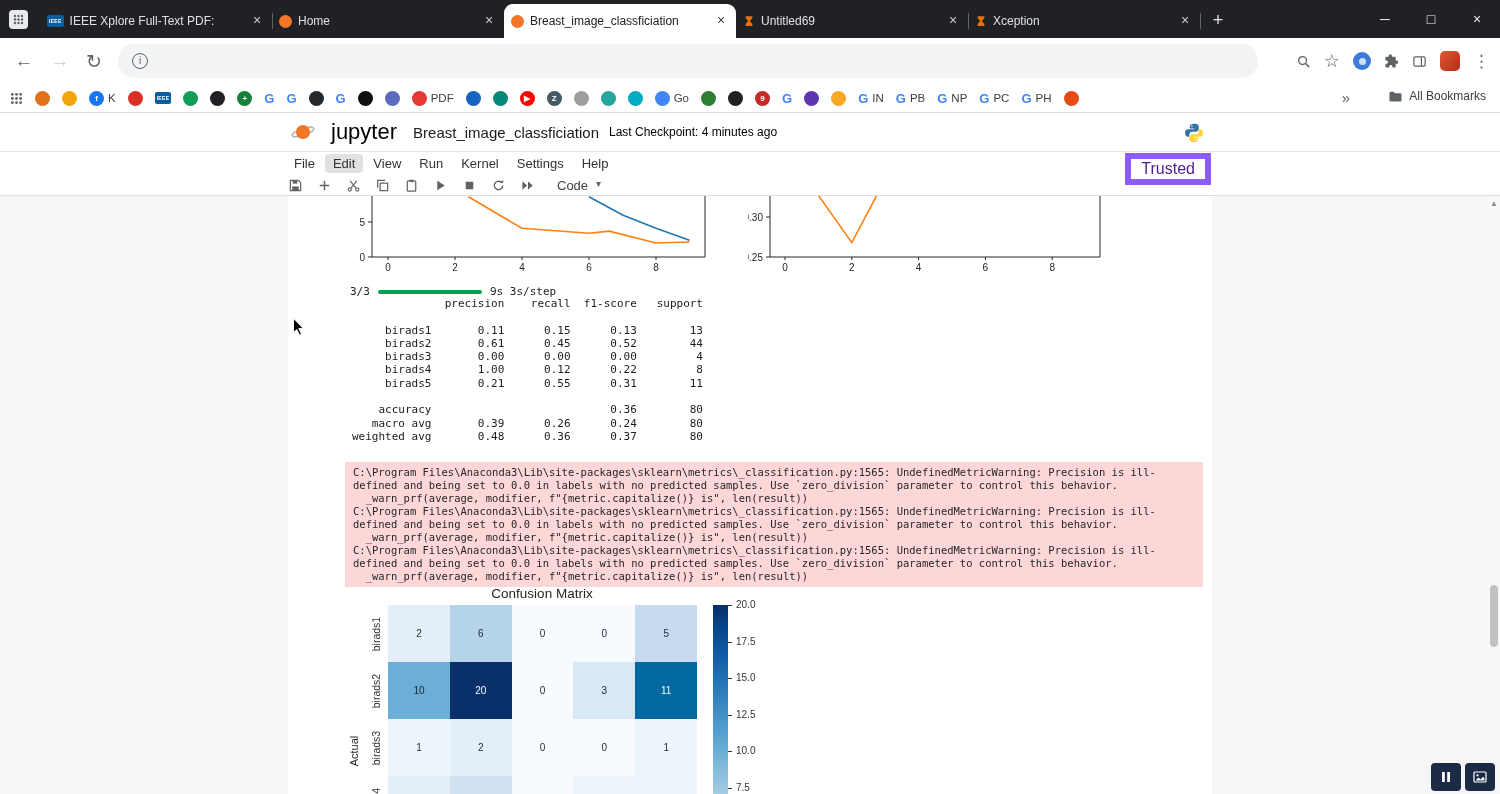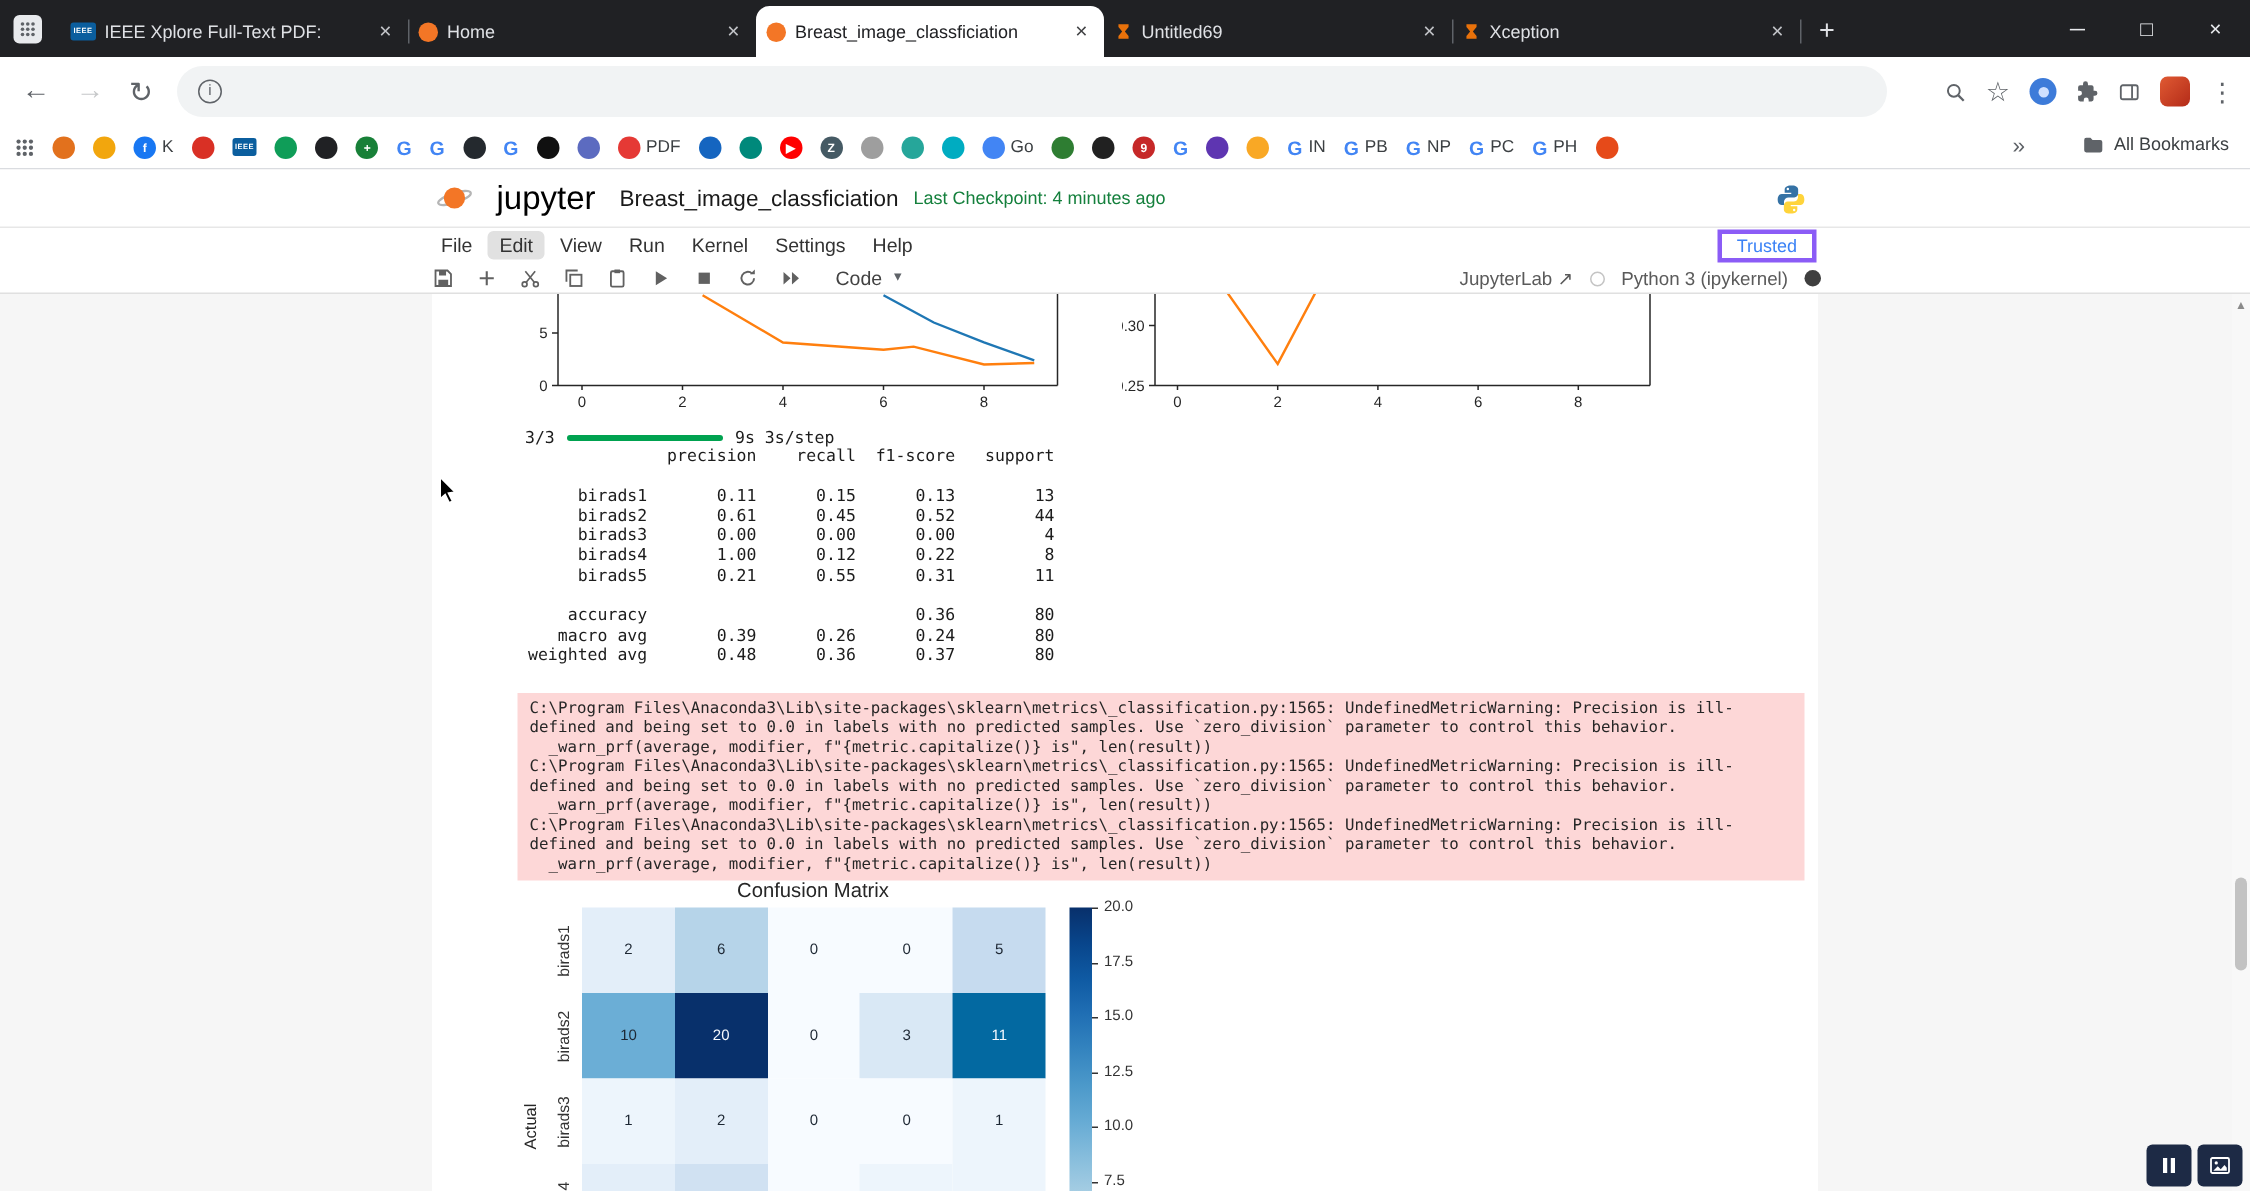--- a/index.html
+++ b/index.html
@@ -42,26 +42,26 @@
   .bm-dot{width:15px;height:15px;border-radius:50%;display:flex;align-items:center;justify-content:center;color:#fff;font-size:8px;font-weight:bold}
   .bm-g{font-size:13px;font-weight:bold;color:#4285f4}
   .bm-overflow{position:absolute;right:150px;top:5px;color:#5f6368;font-size:15px}
   .bm-all{position:absolute;right:14px;top:5px;display:flex;align-items:center;gap:6px;font-size:12px;color:#3c4043}
 
   
   .jp-header{position:absolute;top:113px;left:0;width:100%;background:#fff}
   .jp-row1{height:39px;border-bottom:1px solid #e7e7e7;display:flex;align-items:center;padding:0 290px;position:relative}
   .jp-logo-text{font-size:22px;color:#000000;margin-left:15px}
   .jp-title{font-size:15px;color:#1a1a1a;margin-left:16px}
-  .jp-checkpoint{font-size:12px;color:#15803d;margin-left:10px}
+  .jp-checkpoint{font-size:12px;color:#000000;margin-left:10px}
   .py-logo{position:absolute;right:295px;top:9px}
   .jp-row2{height:23px;display:flex;align-items:center;padding:0 286px;gap:2px;font-size:13px;color:#333;position:relative}
   .menu-item{padding:2px 8px;border-radius:4px}
   .menu-item.active{background:#e1e1e1}
-  .trusted{position:absolute;right:289px;top:1px;border:3px solid #8b5cf6;padding:1px 10px;font-size:12px;color:#3b82f6}
+  .trusted{position:absolute;right:289px;top:1px;border:6px solid #8b5cf6;padding:1px 10px;font-size:16px;color:#4c1d95}
   .jp-row3{height:21px;display:flex;align-items:center;padding:0 288px;gap:14px;border-bottom:1px solid #e0e0e0;position:relative}
   .ti{width:15px;height:15px;flex:none}
   .cell-type{margin-left:8px;font-size:13px;color:#424242;display:flex;gap:8px;align-items:flex-start}
   .chev{font-size:10px;color:#5f6368}
   .jp-right{position:absolute;right:286px;top:0;height:21px;display:flex;align-items:center;gap:11px;font-size:12.5px;color:#5a5a5a}
   .kernel-dot{width:11px;height:11px;border-radius:50%;background:#3f3f3f}
   .idle-circle{width:10px;height:10px;border-radius:50%;border:1.5px solid #c4c4c4}
 
   
   .nb-area{position:absolute;top:196px;left:0;right:0;bottom:0;background:#f6f6f6}
@@ -372,26 +372,20 @@
           <path d="M12.5 8a4.5 4.5 0 1 1-1.4-3.3" fill="none" stroke="#616161" stroke-width="1.4"></path>
           <path d="M13 1.8v3.4H9.6z" fill="#616161"></path>
         </svg>
       <svg class="ti" viewBox="0 0 16 16">
           <path d="M2.5 3.5l5 4.5-5 4.5zM8.5 3.5l5 4.5-5 4.5z" fill="#616161"></path>
         </svg>
       <span class="cell-type">
         <span>Code</span>
         <span class="chev">▾</span>
       </span>
-      <div class="jp-right">
-        <span><span>JupyterLab</span> ↗</span>
-        <span class="idle-circle"></span>
-        <span>Python 3 (ipykernel)</span>
-        <span class="kernel-dot"></span>
-      </div>
     </div>
   </div>
 
   <div class="nb-area">
     <div class="nb-col" id="nbcol">
       <span class="progress-prefix mono">3/3</span>
       <div class="progress-bar" id="pbar" style="background: rgb(0, 162, 80);"></div>
       <span class="progress-suffix mono">9s 3s/step</span>
       <pre class="report mono" id="report">              precision    recall  f1-score   support
 

